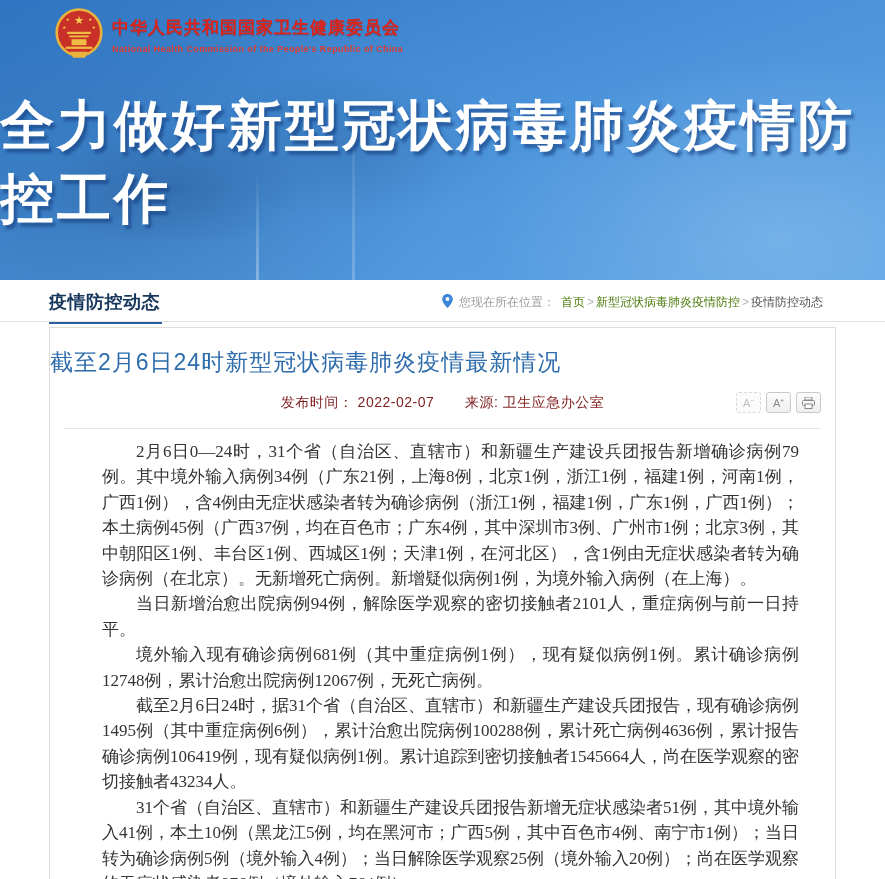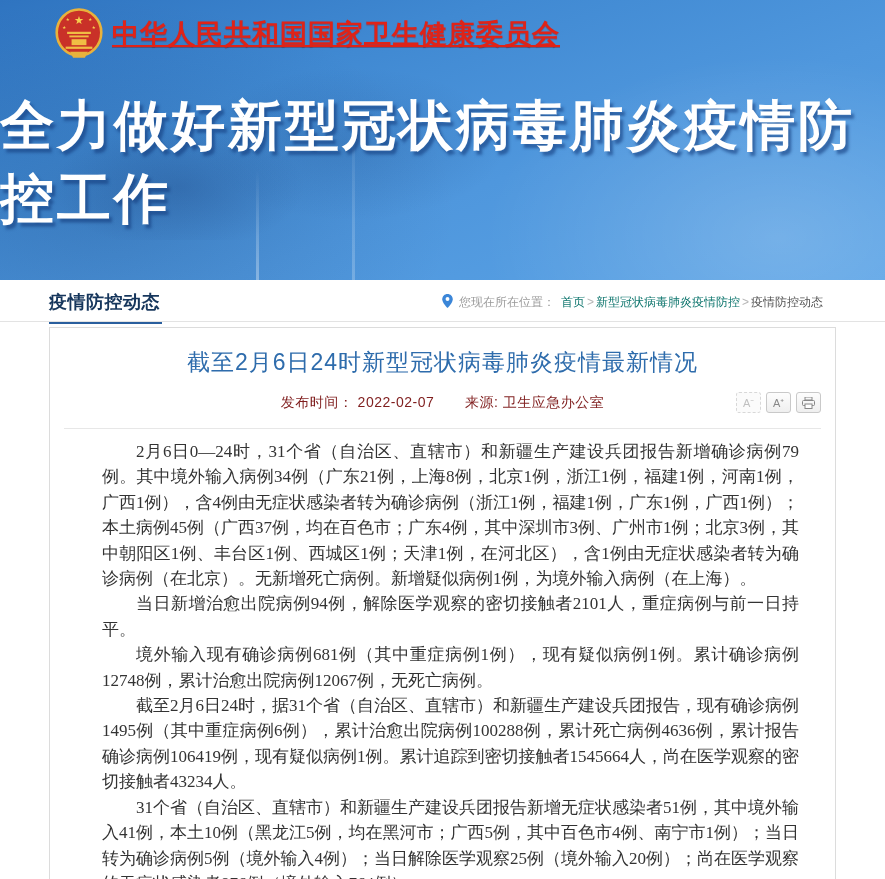--- a/index.html
+++ b/index.html
@@ -22,47 +22,47 @@
   .ekg-spike.s2 { left:352px; height:185px; opacity:.3; }
   .photo-haze { position:absolute; top:0; left:0; width:640px; height:240px;
     background:
       radial-gradient(ellipse 180px 90px at 28% 78%, rgba(15,45,100,0.22), rgba(0,0,0,0) 70%),
       radial-gradient(ellipse 220px 110px at 55% 60%, rgba(20,55,110,0.16), rgba(0,0,0,0) 70%);
     pointer-events:none; }
 
   .brand { position:absolute; top:8px; left:55px; display:flex; align-items:center; }
   .emblem { width:48px; height:52px; flex:0 0 auto; }
   .brand-text { margin-left:9px; }
-  .org-zh { color:#df2318; font-size:27px; font-weight:bold; letter-spacing:1px;
-    text-shadow:0 1px 1px rgba(120,10,5,0.35); line-height:26px;text-decoration:underline; }
+  .org-zh { color:#df2318; font-size:17px; font-weight:bold; letter-spacing:1px;
+    text-shadow:0 1px 1px rgba(120,10,5,0.35); line-height:26px; }
   .org-en { color:#e03a2c; font-size:9px; font-weight:bold; letter-spacing:0.4px;
     margin-top:3px; }
 
   .banner-title { position:absolute; top:90px; left:0; width:100%;
     text-align:left; color:#ffffff; font-size:54px; font-weight:bold;
     letter-spacing:3px; text-shadow:3px 4px 3px rgba(20,60,125,0.6);font-family:Liberation Serif, serif; }
 
   
   .subnav { width:885px; height:42px; background:#fff; border-bottom:1px solid #e3e3e3;
     position:relative; padding:0 49px; }
   .section-title { display:inline-block; color:#16365c; font-size:18px; font-weight:bold;
     padding:10px 2px 8px 0; border-bottom:2px solid #2a5f9e; margin-bottom:-1px;
     letter-spacing:0.5px; }
   .breadcrumb { position:absolute; right:62px; top:14px; font-size:12px; color:#9a9a9a;
     display:flex; align-items:flex-start; gap:6px; }
   .pin-icon { width:11px; height:14px; display:inline-block; }
   .bc-label { color:#9a9a9a; }
-  .bc-item { color:#0f766e; cursor:pointer; }
+  .bc-item { color:#4d7c0f; cursor:pointer; }
   .bc-item:last-child { color:#555; }
   .bc-sep { color:#b5b5b5; margin:0 2px; }
 
   
   .card { width:787px; margin:5px auto 0 49px; border:1px solid #dcdcdc;
     background:#fff; min-height:560px; padding-bottom:30px; }
-  .article-title { text-align:center; color:#2e6cac; font-size:23px; font-weight:500;
+  .article-title { color:#2e6cac; font-size:23px; font-weight:500;
     margin-top:19px; letter-spacing:1px; }
   .meta-row { position:relative; margin-top:16px; height:22px; }
   .meta-center { text-align:center; font-size:14px; color:#7f1d1d; letter-spacing:0.5px; }
   .meta-center .gap { display:inline-block; width:22px; }
   .tools { position:absolute; right:14px; top:-2px; display:flex; gap:5px; }
   .tool-btn { min-width:25px; height:21px; font-size:11px; color:#888;
     background:linear-gradient(#fdfdfd,#efefef); border:1px solid #c9c9c9;
     border-radius:3px; display:flex; align-items:center; justify-content:center;
     cursor:pointer; padding:0 4px; }
   .tool-btn.disabled { border:1px dashed #d8d8d8; color:#c0c0c0; background:#fbfbfb; }
@@ -91,20 +91,21 @@
       <text x="12" y="28" font-size="6" text-anchor="middle" fill="#f6cf4e">★</text>
       <text x="52" y="28" font-size="6" text-anchor="middle" fill="#f6cf4e">★</text>
       <rect x="16" y="32" width="32" height="3" fill="#f0bd44"></rect>
       <rect x="19" y="37" width="26" height="2.5" fill="#f0bd44"></rect>
       <rect x="22" y="42" width="20" height="8" fill="#f0bd44"></rect>
       <rect x="14" y="52" width="36" height="3" fill="#f0bd44"></rect>
       <path d="M20 59 L44 59 L40 67 L24 67 Z" fill="#e8b23c"></path>
     </svg>
     <div class="brand-text">
       <div class="org-zh">中华人民共和国国家卫生健康委员会</div>
+      <div class="org-en">National Health Commission of the People's Republic of China</div>
     </div>
   </div>
 
   <div class="banner-title">全力做好新型冠状病毒肺炎疫情防控工作</div>
 </div>
 
 <div class="subnav">
   <span class="section-title">疫情防控动态</span>
   <div class="breadcrumb">
     <svg class="pin-icon" viewBox="0 0 12 16">

